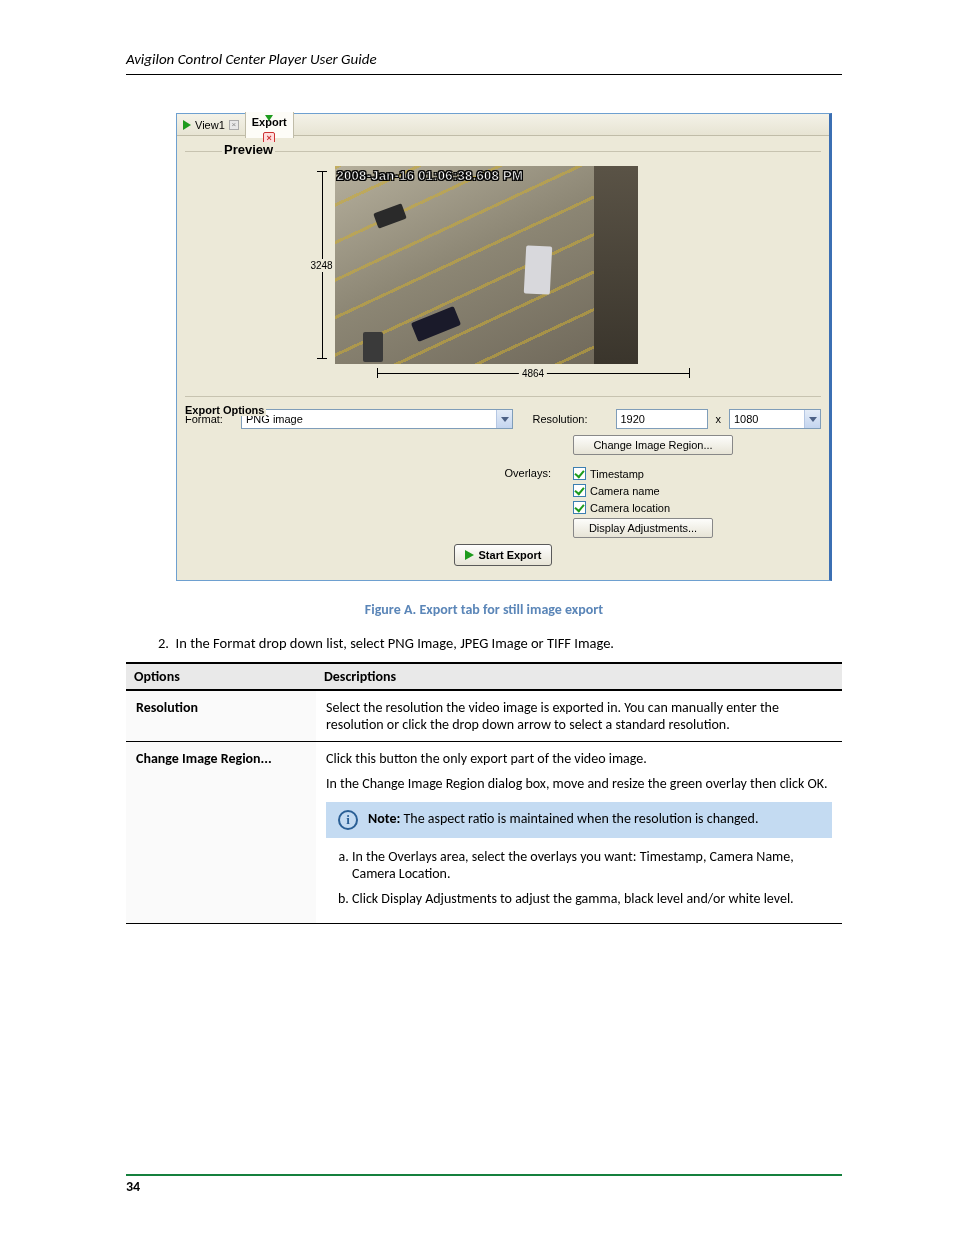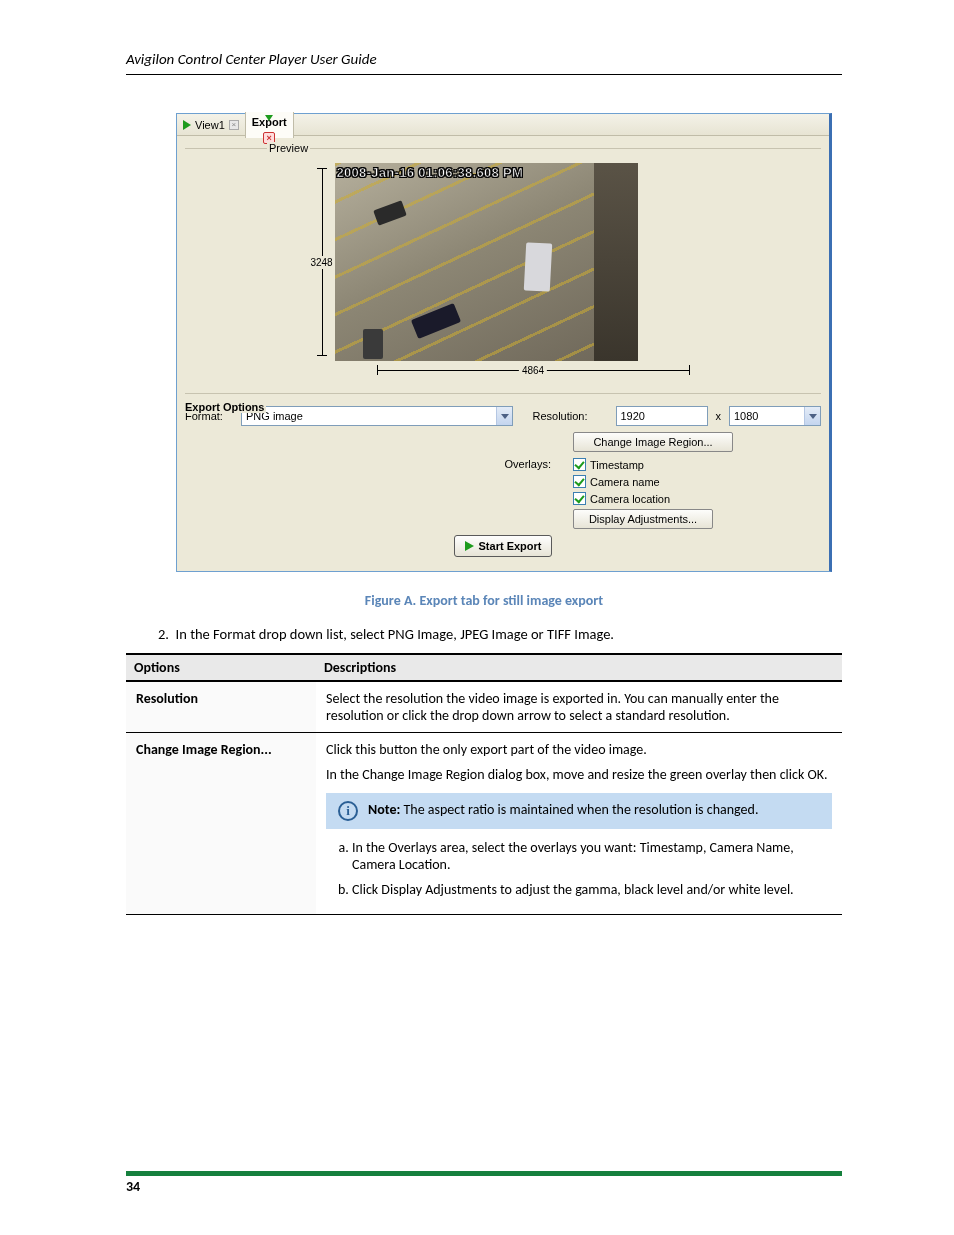--- a/index.html
+++ b/index.html
@@ -59,23 +59,23 @@
   .tab-export-icn { width:10px;height:10px;position:relative; }
   .dl-arrow {
     width:0;height:0;border-left:4px solid transparent;border-right:4px solid transparent;border-top:6px solid #1d9b1d;
     position:absolute;top:3px;left:1px;
   }
   .red-x {
     width:12px;height:12px;border:1px solid #c33;background:#fdd;color:#c33;font-size:9px;font-weight:bold;line-height:10px;text-align:center;border-radius:2px;
   }
 
   .fieldset-label {
-    font-weight: normal;
-    font-size: 11px;
-    margin-left: 90px;
+    font-weight: bold;
+    font-size: 13px;
+    margin-left: 45px;
     position: relative;
     top: 6px;
     background: #ece9d8;
     display:inline-block;
     padding:0 2px;
   }
   .preview-box {
     margin: 0 10px 6px 10px;
     padding-top: 14px;
     display: flex;
@@ -221,21 +221,21 @@
     font-size:13px;flex:0 0 auto;
   }
   ol.letters { list-style-type: lower-alpha; margin:6px 0 6px 8px; padding-left:18px;}
   ol.letters li{ margin-bottom:8px;}
 
   .page-num {
     position:absolute;
     bottom:40px;
     left:126px;
     right:112px;
-    border-top:5px solid #15803d;
+    border-top:2px solid #15803d;
     font-weight:bold;
     font-family: Calibri, Arial, sans-serif;
     padding-top:2px;
     font-size:14px;
   }
 </style>
 </head>
 <body>
 
 <div class="page">
@@ -316,21 +316,21 @@
                 <span class="dn-tri"></span>
               </span>
           </div>
         </div>
       </div>
 
       <div class="sub-right" style="margin-left:388px;">
         <div><span class="btn" style="width:160px;">Change Image Region...</span></div>
       </div>
 
-      <div style="display:flex;margin-top:6px;">
+      <div style="display:flex;margin-top:12px;">
         <span class="lbl" style="width:388px;text-align:right;">Overlays:</span>
         <div style="display:flex;flex-direction:column;gap:4px;">
           <div class="chk-row">
             <span class="chk checked"></span>
             <span>Timestamp</span>
           </div>
           <div class="chk-row">
             <span class="chk checked"></span>
             <span>Camera name</span>
           </div>

